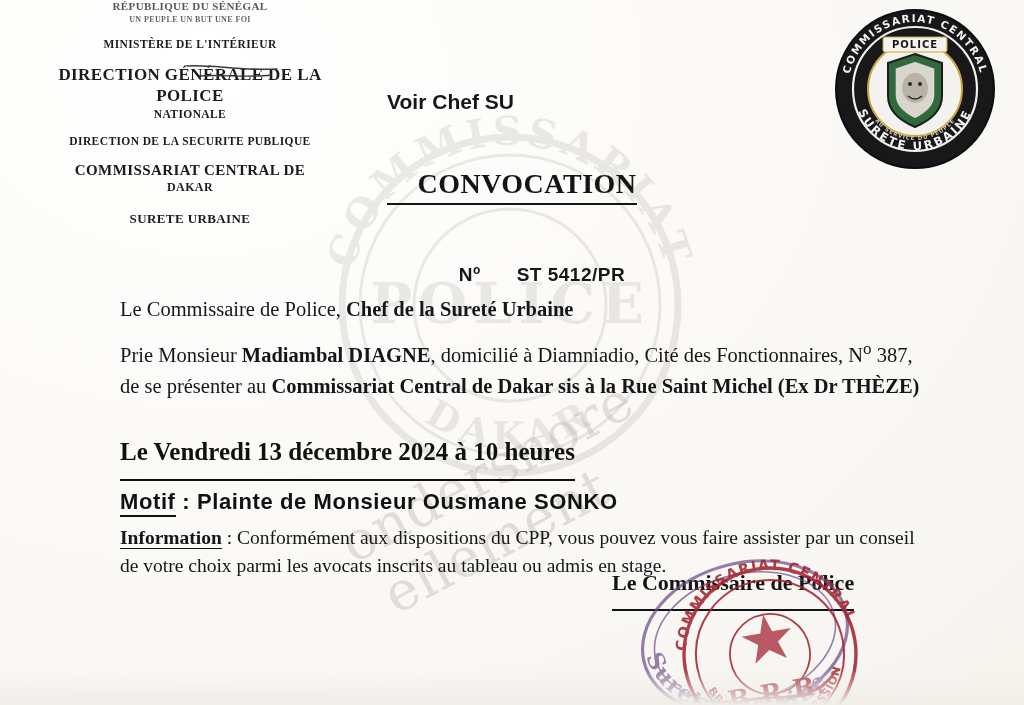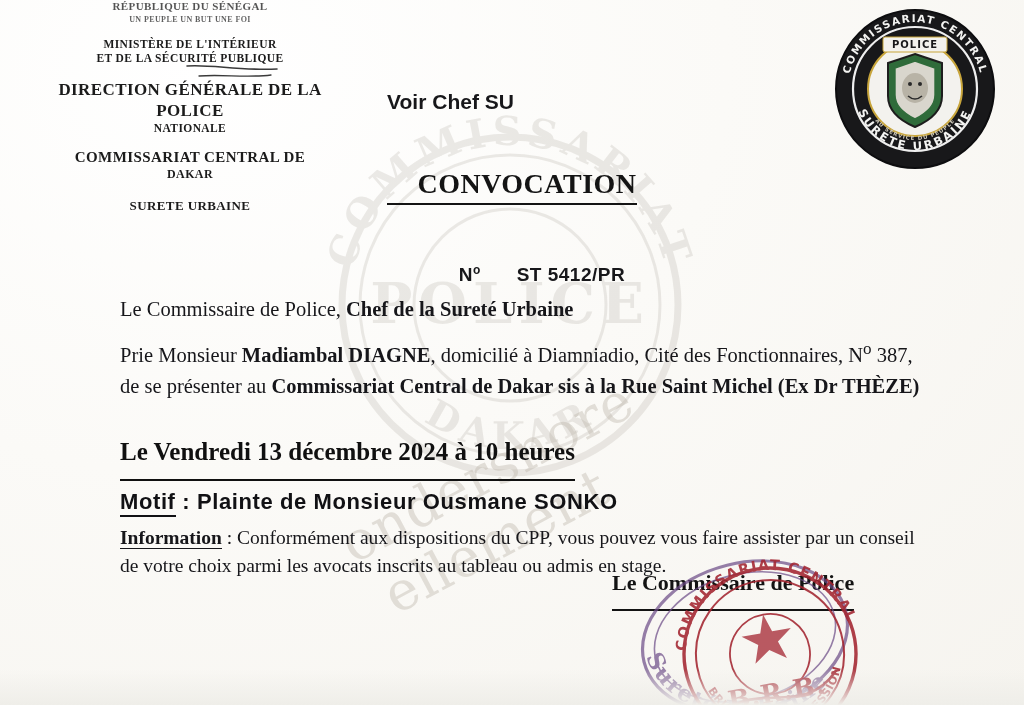--- a/index.html
+++ b/index.html
@@ -289,23 +289,23 @@
 
   <div class="wm-script">
     <span>ondersnore</span>
     <span class="l2">ellement</span>
   </div>
 
   <div class="letterhead">
     <div class="lh-line lh-0">RÉPUBLIQUE DU SÉNÉGAL</div>
     <div class="lh-line lh-1">UN PEUPLE UN BUT UNE FOI</div>
     <div class="lh-line lh-2">MINISTÈRE DE L'INTÉRIEUR</div>
-    <div class="lh-line lh-3">ET DE LA SÉCURITÉ PUBLIQUE</div>
     <div class="lh-line lh-4">DIRECTION GÉNÉRALE DE LA POLICE</div>
     <div class="lh-line lh-5">NATIONALE</div>
+    <div class="lh-line lh-6">DIRECTION DE LA SECURITE PUBLIQUE</div>
     <div class="lh-line lh-7">COMMISSARIAT CENTRAL DE</div>
     <div class="lh-line lh-8">DAKAR</div>
     <div class="lh-line lh-9">SURETE URBAINE</div>
   </div>
 
   <div class="lh-underline-deco">
     <svg viewBox="0 0 95 18" xmlns="http://www.w3.org/2000/svg">
       <path d="M2 4 C 25 2, 55 9, 92 7" stroke="#3a3a3a" stroke-width="1.6" fill="none" stroke-linecap="round"></path>
       <path d="M14 14 C 36 12, 62 16, 86 13" stroke="#3a3a3a" stroke-width="1.3" fill="none" stroke-linecap="round"></path>
     </svg>

